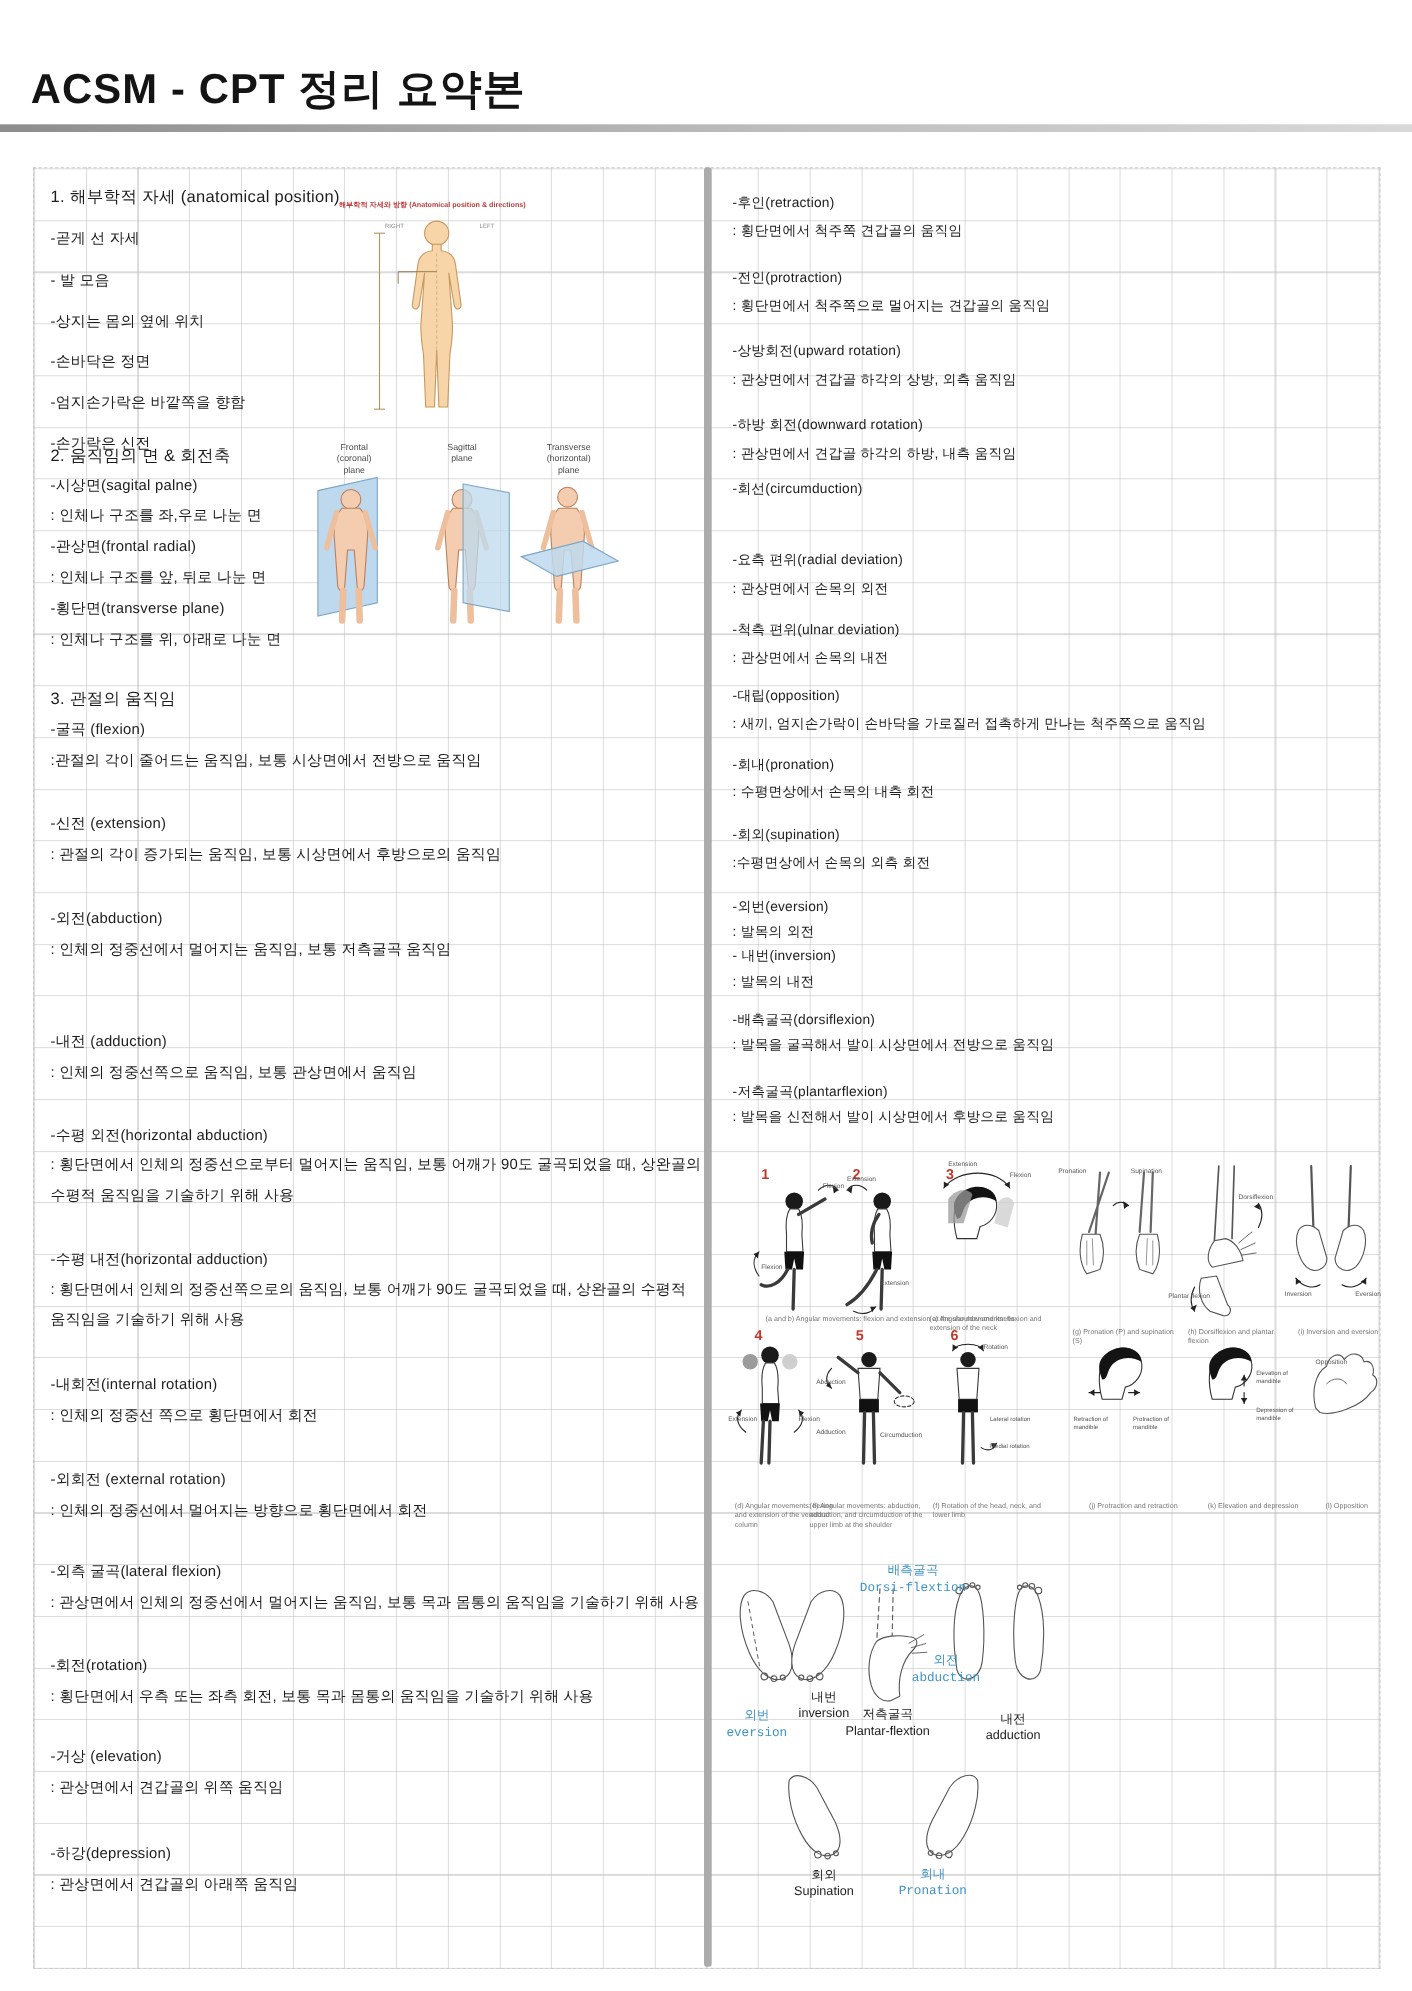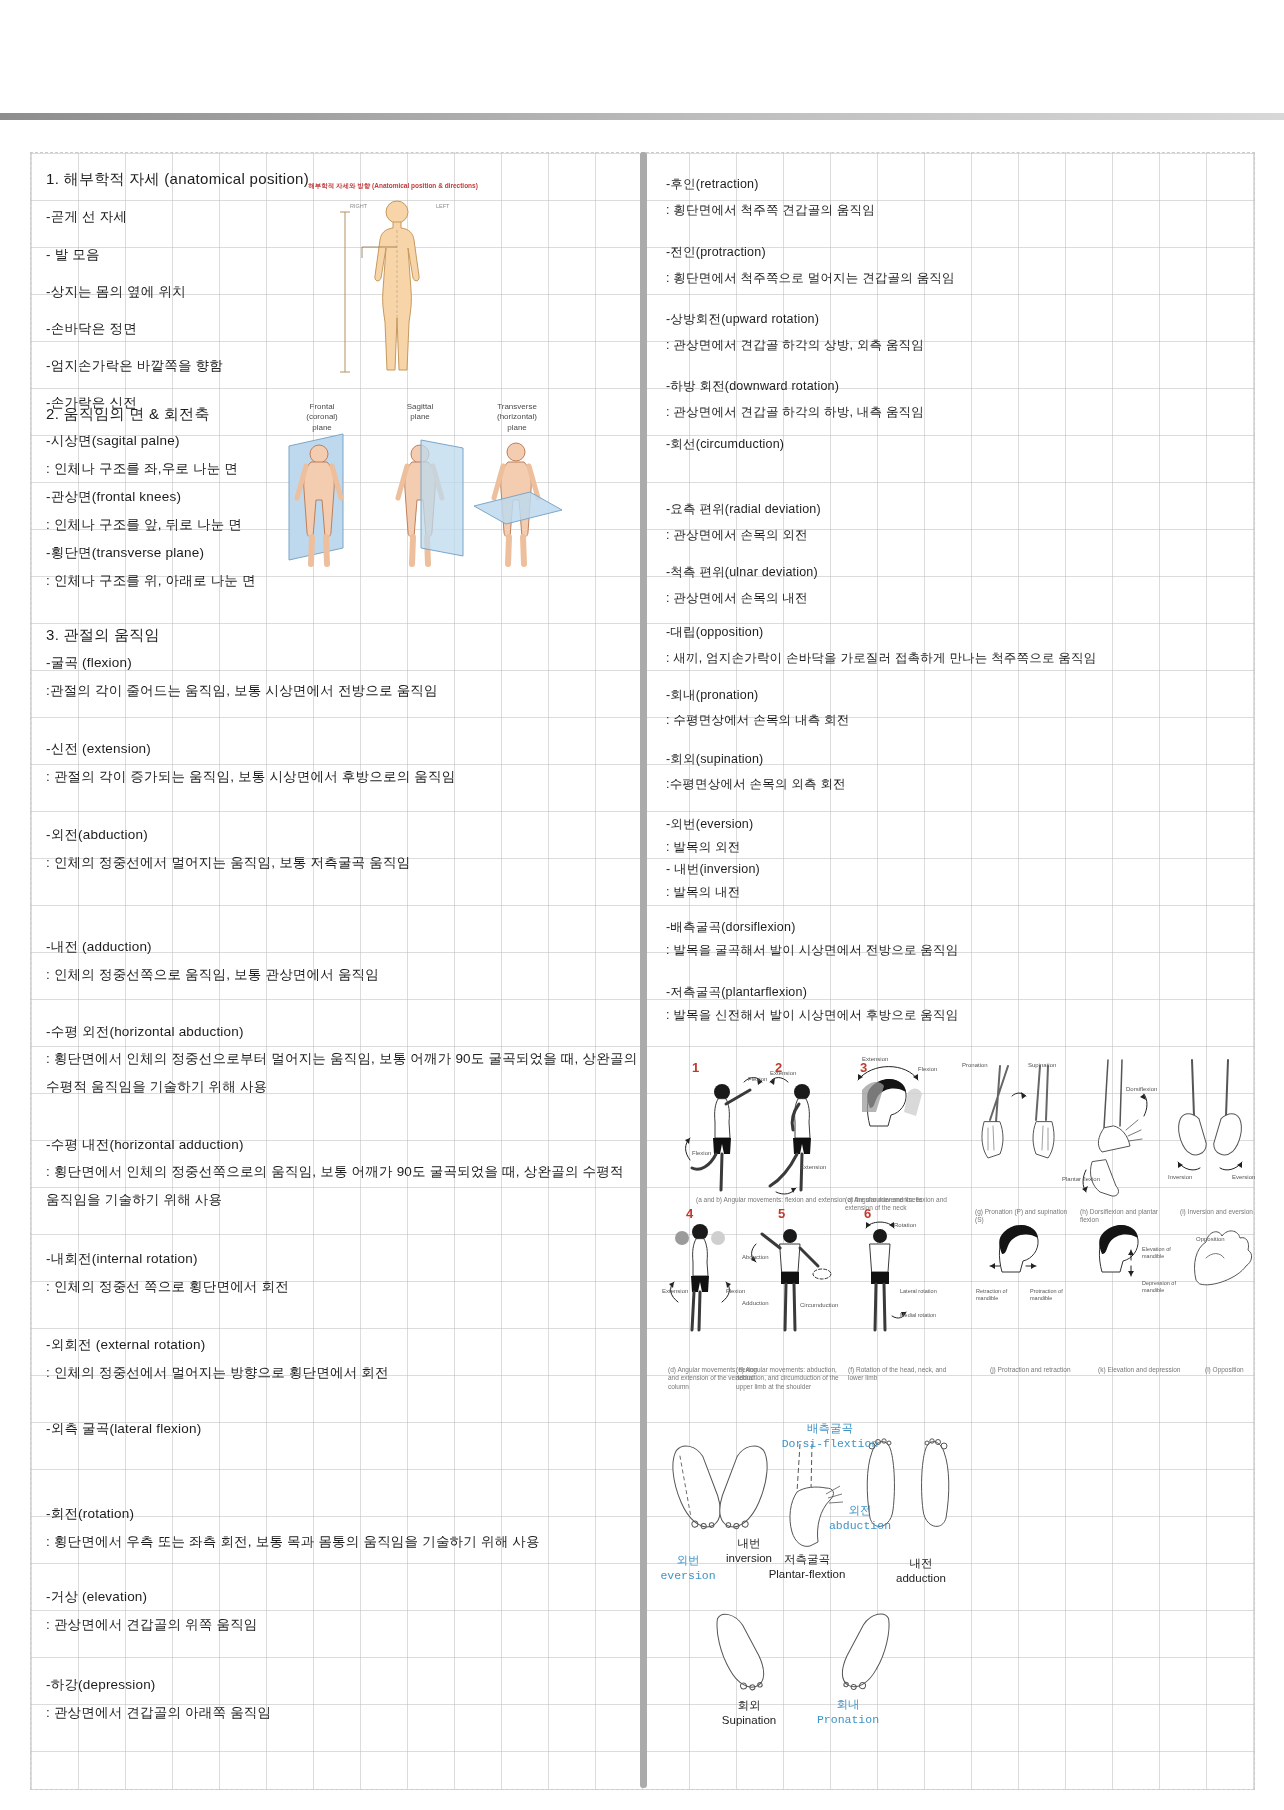--- a/index.html
+++ b/index.html
@@ -223,35 +223,36 @@
       </g>
       <g transform="rotate(18 862 1655)">
         <path d="M876,1612 C882,1624 884,1646 880,1664 C877,1680 868,1690 858,1688 C850,1686 846,1676 848,1660 L854,1626 C858,1612 870,1606 876,1612 Z" fill="#fff" stroke="#555"></path>
         <circle cx="872" cy="1684" r="3" fill="none" stroke="#555"></circle>
           <circle cx="864" cy="1688" r="2.5" fill="none" stroke="#555"></circle>
           <circle cx="856" cy="1688" r="2.2" fill="none" stroke="#555"></circle>
       </g>
     </g>
   </svg>
 
+  <div class="abs" id="title">ACSM - CPT 정리 요약본</div>
   <div class="abs" id="title-rule"></div>
   <div class="abs" id="vdivider"></div>
 
   <div class="abs hd" style="left:46px;top:170px">1. 해부학적 자세 (anatomical position)</div>
   <div class="abs hl" style="left:46px;top:208px">-곧게 선 자세</div>
   <div class="abs hl" style="left:46px;top:246px">- 발 모음</div>
   <div class="abs hl" style="left:46px;top:283px">-상지는 몸의 옆에 위치</div>
   <div class="abs hl" style="left:46px;top:320px">-손바닥은 정면</div>
   <div class="abs hl" style="left:46px;top:357px">-엄지손가락은 바깥쪽을 향함</div>
   <div class="abs hl" style="left:46px;top:394px">-손가락은 신전</div>
 
   <div class="abs hd" style="left:46px;top:405px">2. 움직임의 면 &amp; 회전축</div>
   <div class="abs hl" style="left:46px;top:432px">-시상면(sagital palne)</div>
   <div class="abs hl" style="left:46px;top:460px">: 인체나 구조를 좌,우로 나눈 면</div>
-  <div class="abs hl" style="left:46px;top:488px">-관상면(frontal knees)</div>
+  <div class="abs hl" style="left:46px;top:488px">-관상면(frontal radial)</div>
   <div class="abs hl" style="left:46px;top:516px">: 인체나 구조를 앞, 뒤로 나눈 면</div>
   <div class="abs hl" style="left:46px;top:544px">-횡단면(transverse plane)</div>
   <div class="abs hl" style="left:46px;top:572px">: 인체나 구조를 위, 아래로 나눈 면</div>
 
   <div class="abs hd" style="left:46px;top:626px">3. 관절의 움직임</div>
   <div class="abs hl" style="left:46px;top:654px">-굴곡 (flexion)</div>
   <div class="abs hl" style="left:46px;top:682px">:관절의 각이 줄어드는 움직임, 보통 시상면에서 전방으로 움직임</div>
   <div class="abs hl" style="left:46px;top:740px">-신전 (extension)</div>
   <div class="abs hl" style="left:46px;top:768px">: 관절의 각이 증가되는 움직임, 보통 시상면에서 후방으로의 움직임</div>
   <div class="abs hl" style="left:46px;top:826px">-외전(abduction)</div>
@@ -260,20 +261,21 @@
   <div class="abs hl" style="left:46px;top:966px">: 인체의 정중선쪽으로 움직임, 보통 관상면에서 움직임</div>
   <div class="abs hl" style="left:46px;top:1023px">-수평 외전(horizontal abduction)</div>
   <div class="abs hlw" style="left:46px;top:1045px">: 횡단면에서 인체의 정중선으로부터 멀어지는 움직임, 보통 어깨가 90도 굴곡되었을 때, 상완골의 수평적 움직임을 기술하기 위해 사용</div>
   <div class="abs hl" style="left:46px;top:1136px">-수평 내전(horizontal adduction)</div>
   <div class="abs hlw" style="left:46px;top:1158px">: 횡단면에서 인체의 정중선쪽으로의 움직임, 보통 어깨가 90도 굴곡되었을 때, 상완골의 수평적 움직임을 기술하기 위해 사용</div>
   <div class="abs hl" style="left:46px;top:1250px">-내회전(internal rotation)</div>
   <div class="abs hl" style="left:46px;top:1278px">: 인체의 정중선 쪽으로 횡단면에서 회전</div>
   <div class="abs hl" style="left:46px;top:1336px">-외회전 (external rotation)</div>
   <div class="abs hl" style="left:46px;top:1364px">: 인체의 정중선에서 멀어지는 방향으로 횡단면에서 회전</div>
   <div class="abs hl" style="left:46px;top:1420px">-외측 굴곡(lateral flexion)</div>
+  <div class="abs hl" style="left:46px;top:1448px">: 관상면에서 인체의 정중선에서 멀어지는 움직임, 보통 목과 몸통의 움직임을 기술하기 위해 사용</div>
   <div class="abs hl" style="left:46px;top:1505px">-회전(rotation)</div>
   <div class="abs hl" style="left:46px;top:1533px">: 횡단면에서 우측 또는 좌측 회전, 보통 목과 몸통의 움직임을 기술하기 위해 사용</div>
   <div class="abs hl" style="left:46px;top:1588px">-거상 (elevation)</div>
   <div class="abs hl" style="left:46px;top:1616px">: 관상면에서 견갑골의 위쪽 움직임</div>
   <div class="abs hl" style="left:46px;top:1676px">-하강(depression)</div>
   <div class="abs hl" style="left:46px;top:1704px">: 관상면에서 견갑골의 아래쪽 움직임</div>
 
   <div class="abs figtitle" style="left:393px;top:182px">해부학적 자세와 방향 (Anatomical position &amp; directions)</div>
   <div class="abs side" style="left:350px;top:203px">RIGHT</div>
   <div class="abs side" style="left:436px;top:203px">LEFT</div>

